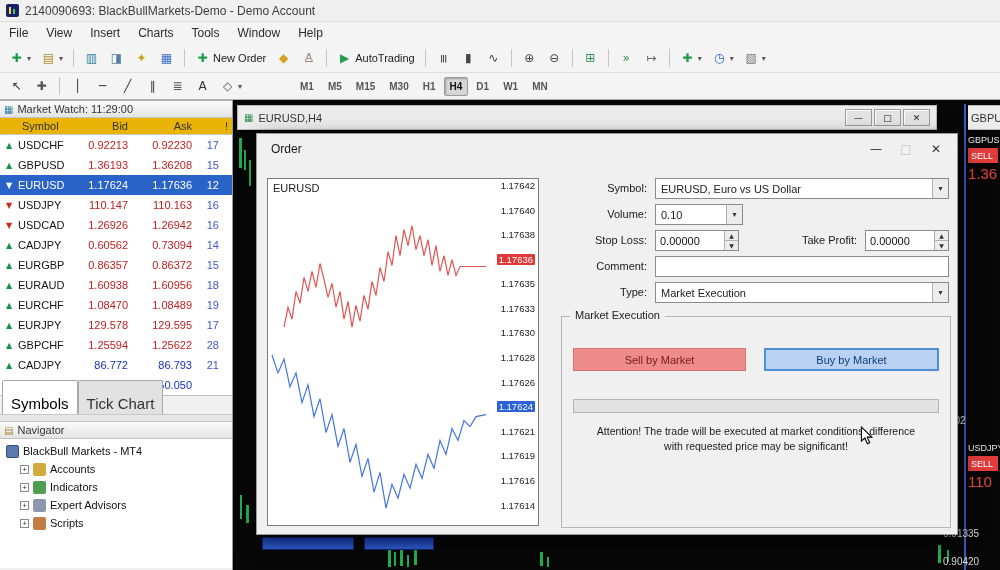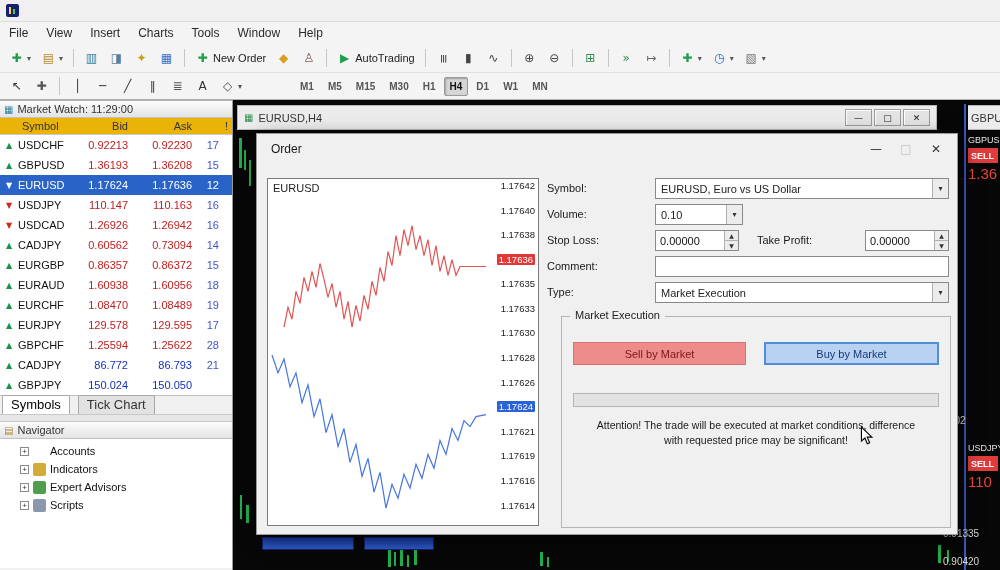--- a/index.html
+++ b/index.html
@@ -37,21 +37,21 @@
 .mw-row{height:20px;background:#fff}
 .mwic{font-size:8px;text-align:center;font-family:"DejaVu Sans",sans-serif}
 .mwic.up{color:#17934a}.mwic.down{color:#d02818}
 .mwsym{color:#111}
 .mwnum{text-align:right;padding-right:4px}
 .mwnum.down{color:#c02020}.mwnum.up{color:#1531bd}
 .mwspr{text-align:right;padding-right:13px;color:#3d56c8}
 .mw-row.sel{background:#2a63c8}
 .mw-row.sel .mwsym,.mw-row.sel .mwnum,.mw-row.sel .mwspr,.mw-row.sel .mwic{color:#fff}
 .mw-tabs{height:19px;display:flex;align-items:flex-end;padding-left:2px;background:#f0f0f0;border-top:1px solid #c0c0c0}
-.ptab{font-size:13px;padding:1px 8px 2px;border:1px solid #a8a8a8;border-bottom:none;background:#e2e2e2;color:#333;margin-right:8px;border-radius:2px 2px 0 0}
+.ptab{font-size:15px;padding:14px 8px 2px;border:1px solid #a8a8a8;border-bottom:none;background:#e2e2e2;color:#333;margin-right:0;border-radius:2px 2px 0 0}
 .ptab.active{background:#fff;color:#000}
 .splitter{height:8px;background:#e6e6e6;border-top:1px solid #c8c8c8;border-bottom:1px solid #c8c8c8}
 .nav-tree{background:#fff;height:129px;padding-top:3px}
 .tree-row{display:flex;align-items:center;height:18px;gap:4px;padding-left:6px;color:#111}
 .tree-row.child{padding-left:20px}
 .expand{width:9px;height:9px;border:1px solid #8a8a8a;background:#fff;font-size:8px;line-height:7px;text-align:center;color:#333;flex:none}
 .tree-ic{width:13px;height:13px;border-radius:2px;flex:none}
 .root-ic{background:#5a7ab0;border:1px solid #33507c}
 .nav-tree .tree-row:nth-child(2) .tree-ic{background:#d2ab3a}
 .nav-tree .tree-row:nth-child(3) .tree-ic{background:#4f9e4f}
@@ -59,21 +59,21 @@
 .nav-tree .tree-row:nth-child(5) .tree-ic{background:#c27d45}
 
 .main{position:absolute;left:233px;top:100px;width:767px;height:470px;background:#070707;overflow:hidden}
 .chart-titlebar{position:absolute;left:4px;top:5px;width:700px;height:25px;background:#ececec;border:1px solid #b8b8b8;display:flex;align-items:center;gap:5px;padding:0 6px;color:#333}
 .wbtns{margin-left:auto;display:flex;gap:2px}
 .wbtn{width:27px;height:17px;background:#e4e4e4;border:1px solid #9a9a9a;box-shadow:inset 1px 1px 0 #fff;font-size:9px;display:flex;align-items:center;justify-content:center;color:#222;font-family:"DejaVu Sans",sans-serif}
 .bluediv{position:absolute;left:731px;top:4px;width:2px;height:466px;background:#3a5ac8}
 .rt-title{position:absolute;left:735px;top:5px;width:32px;height:25px;background:#ececec;border-top:1px solid #b8b8b8;border-bottom:1px solid #b8b8b8;display:flex;align-items:center;padding-left:3px;color:#333;white-space:nowrap;overflow:hidden}
 .widget{position:absolute;left:735px;width:32px;overflow:hidden}
 .wsym{color:#e8e8e8;font-size:9px;white-space:nowrap}
-.wsell{margin-top:3px;width:30px;height:15px;background:#e03c3c;color:#fff;font-size:9px;font-weight:bold;display:flex;align-items:center;padding-left:3px}
+.wsell{margin-top:3px;width:30px;height:15px;background:#e03c3c;color:#fff;font-size:9px;font-weight:normal;display:flex;align-items:center;padding-left:3px}
 .wprice{margin-top:2px;color:#e8453c;font-size:15px;font-weight:normal;white-space:nowrap}
 .bluebar{position:absolute;height:13px;background:linear-gradient(#1b3fae,#2f5ccc);border:1px solid #10246e}
 .candle{position:absolute;background:#1fae4f}
 .pricefrag{position:absolute;color:#d6d6d6;font-size:10px;white-space:nowrap}
 
 .dialog{position:absolute;left:23px;top:33px;width:702px;height:402px;background:#f0f0f0;border:1px solid #9a9a9a;box-shadow:3px 5px 18px rgba(0,0,0,.55);z-index:10}
 .dlg-title{position:absolute;left:0;top:0;width:100%;height:30px;display:flex;align-items:center;padding-left:14px;font-size:12px;color:#1a1a1a}
 .dlg-controls{position:absolute;right:6px;top:0;height:30px;display:flex}
 .dctl{width:30px;height:30px;display:flex;align-items:center;justify-content:center;font-size:12px;color:#333;font-family:"DejaVu Sans",sans-serif}
 .dctl.dis{color:#c4c4c4}
@@ -81,51 +81,52 @@
 .chart-sym{position:absolute;left:5px;top:3px;font-size:11px;color:#222;z-index:2}
 .tick-svg{position:absolute;left:0;top:1px}
 .tick-svg polyline{fill:none;stroke-width:1.2}
 .tick-svg .ask{stroke:#e25555}
 .tick-svg .bid{stroke:#4374e0}
 .axis{position:absolute;right:1px;top:1px;bottom:1px;width:52px;display:flex;flex-direction:column;align-items:flex-end;padding-right:2px}
 .axslot{flex:1;display:flex;align-items:flex-start;justify-content:flex-end}
 .axtext{font-size:9.5px;color:#222;line-height:11px}
 .axtext.ask{background:#e03838;color:#fff;padding:0 2px;border-radius:1px}
 .axtext.bid{background:#2b62d9;color:#fff;padding:0 2px;border-radius:1px}
-.flabel{position:absolute;width:100px;line-height:21px;color:#1a1a1a}
+.flabel{position:absolute;width:100px;text-align:right;line-height:21px;color:#1a1a1a}
 .fctl{position:absolute;height:21px}
 .combo{display:flex;align-items:center;background:#fff;border:1px solid #8a8a8a;height:21px}
 .combo-val{flex:1;padding:0 5px;white-space:nowrap;overflow:hidden}
 .combo-btn{width:16px;height:100%;background:#ececec;border-left:1px solid #b0b0b0;display:flex;align-items:center;justify-content:center;font-size:8px;color:#333;font-family:"DejaVu Sans",sans-serif}
 .tinput{width:100%;height:21px;border:1px solid #8a8a8a;background:#fff;padding:0 5px;font:inherit;color:#111}
 .spin{display:flex;height:21px;border:1px solid #8a8a8a;background:#fff}
 .spin input{flex:1;min-width:0;border:none;padding:0 4px;font:inherit;color:#111;background:#fff;text-align:left}
 .spin-btns{width:14px;display:flex;flex-direction:column;border-left:1px solid #b0b0b0}
 .spin-btns span{flex:1;background:#ececec;font-size:6px;line-height:9px;text-align:center;color:#333;font-family:"DejaVu Sans",sans-serif}
 .spin-btns span+span{border-top:1px solid #b0b0b0}
 .group{position:absolute;left:304px;top:182px;width:390px;height:212px;border:1px solid #b4b4b4}
 .legend{position:absolute;left:8px;top:-8px;background:#f0f0f0;padding:0 5px;color:#222}
 .bigprice{margin-top:24px;text-align:center;color:#000;white-space:nowrap}
 .bp{font-size:29px;letter-spacing:.5px}
 .bps{font-size:19px;vertical-align:2px}
-.obtns{display:flex;gap:18px;padding:15px 11px;margin-top:10px}
+.obtns{display:flex;gap:18px;padding:15px 11px;margin-top:16px}
 .obtns button{flex:1;height:23px;font:inherit;font-size:11px}
 .sellbtn{background:#ee8c8c;border:1px solid #d87272;color:#7c1616}
 .buybtn{background:#b9d2f2;border:2px solid #4f8ed8;color:#123a7c}
 .oprogress{margin:13px 11px 0;height:14px;background:#e2e2e2;border:1px solid #b4b4b4}
 .attention{margin-top:11px;padding:0 26px;text-align:center;font-size:10.5px;color:#1a1a1a;line-height:1.4}
 .cursor{position:absolute;z-index:20}
 </style>
 </head>
 <body>
 
 <div class="app">
 
   <div class="titlebar">
     <span class="appicon"></span>
+    <span>2140090693: BlackBullMarkets-Demo - Demo Account</span>
   </div>
 
   <div class="menubar">
       <span class="menu-item">File</span>
       <span class="menu-item">View</span>
       <span class="menu-item">Insert</span>
       <span class="menu-item">Charts</span>
       <span class="menu-item">Tools</span>
       <span class="menu-item">Window</span>
       <span class="menu-item">Help</span>
@@ -365,20 +366,24 @@
     <div class="mw-tabs">
         <span class="ptab active">Symbols</span>
         <span class="ptab">Tick Chart</span>
       </div>
     <div class="splitter"></div>
     <div class="phead">
       <span class="phico" style="color:#b08a3a">▤</span>
       <span>Navigator</span>
     </div>
     <div class="nav-tree">
+        <div class="tree-row root">
+          <span class="tree-ic root-ic"></span>
+          <span class="tree-label">BlackBull Markets - MT4</span>
+        </div>
         <div class="tree-row child">
           <span class="expand">+</span>
           <span class="tree-ic"></span>
           <span class="tree-label">Accounts</span>
         </div>
         <div class="tree-row child">
           <span class="expand">+</span>
           <span class="tree-ic"></span>
           <span class="tree-label">Indicators</span>
         </div>

